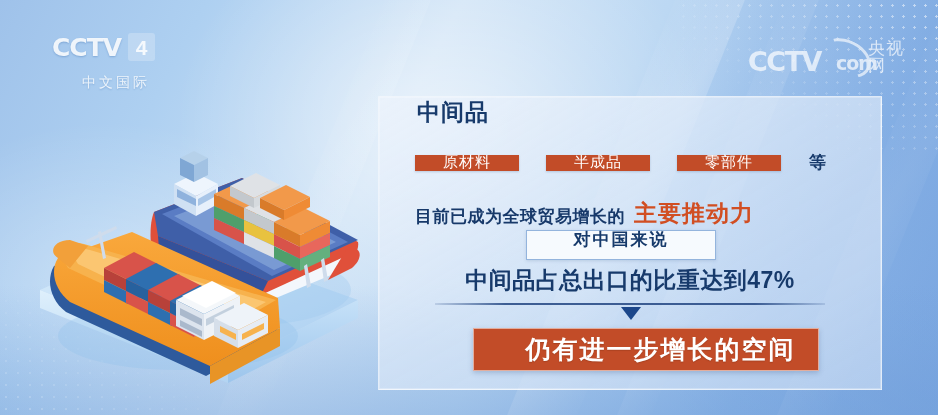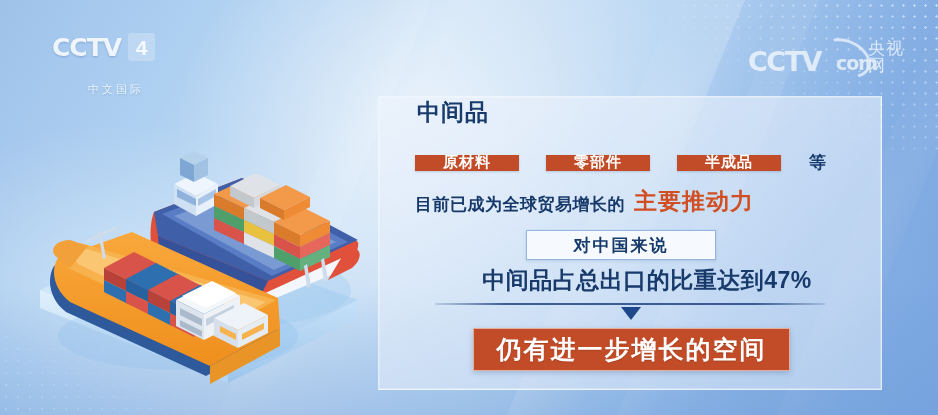--- a/index.html
+++ b/index.html
@@ -104,22 +104,22 @@
     width: 27px; height: 28px;
     background: rgba(255,255,255,0.26);
     border-radius: 3px;
     display: flex; align-items: center; justify-content: center;
   }
   .cctv4-num {
     font-size: 21px; font-weight: 700; color: rgba(255,255,255,0.95);
     line-height: 1;
   }
   .cctv4-sub {
-    margin-top: 20px;
-    font-size: 11px;
+    margin-top: 12px;
+    font-size: 14px;
     letter-spacing: 3px;
     color: rgba(255,255,255,0.88);
     text-shadow: 0 1px 2px rgba(70,120,180,0.4);
     text-align: center;
     width: 128px;
   }
 
   
   .cctv-com {
     position: absolute;
@@ -193,21 +193,21 @@
     left: 36px; top: 57px;
     display: flex;
     align-items: center;
   }
   .tag {
     height: 16px;
     min-width: 104px;
     background: #c24c28;
     color: #ffffff;
     font-size: 15px;
-    font-weight: 700;
+    font-weight: 400;
     letter-spacing: 1px;
     display: flex;
     align-items: center;
     justify-content: center;
     margin-right: 27px;
     box-shadow: 0 1px 2px rgba(60,90,140,0.25);
   }
   .tag-etc {
     font-size: 17px;
     font-weight: 700;
@@ -229,44 +229,44 @@
     letter-spacing: .5px;
     line-height: 1;
   }
   .driver-hi {
     font-size: 23px;
     font-weight: 700;
     color: #d14e22;
     letter-spacing: 1px;
     margin-left: 9px;
     line-height: 1;
+    margin-top: 12px;
   }
 
   .china-box {
     position: absolute;
     left: 147px; top: 133px;
     width: 188px; height: 28px;
     background: #f6fafe;
     border: 1px solid #93b4dd;
     display: flex;
-    align-items: center;
     justify-content: center;
     box-shadow: 0 1px 3px rgba(60,90,140,0.18);
   }
   .china-box-text {
     font-size: 17px;
     font-weight: 700;
     color: #163a6b;
     letter-spacing: 2px;
     line-height: 1;
   }
 
   .stat-line {
     position: absolute;
-    left: 17px; top: 172px;
+    left: 0; top: 172px;
     width: 100%;
     text-align: center;
     font-size: 23px;
     font-weight: 700;
     color: #173a6b;
     letter-spacing: .5px;
     line-height: 1;
   }
 
   .divider {
@@ -287,20 +287,21 @@
   .banner {
     position: absolute;
     left: 94px; top: 231px;
     width: 315px; height: 41px;
     background: #c24c28;
     border: 1px solid rgba(255,255,255,0.55);
     display: flex;
     align-items: center;
     justify-content: center;
     box-shadow: 0 2px 5px rgba(55,85,135,0.28);
+    padding-left: 29px;
   }
   .banner-text {
     font-size: 25px;
     font-weight: 700;
     color: #ffffff;
     letter-spacing: 2px;
     line-height: 1;
     text-shadow: 0 1px 1px rgba(120,45,20,0.35);
   }
 </style>
@@ -535,22 +536,22 @@
       </g>
     </svg>
   </div>
 
   <div class="panel">
 
     <div class="panel-title">中间品</div>
 
     <div class="tag-row">
       <span class="tag">原材料</span>
+      <span class="tag">半成品</span>
       <span class="tag">零部件</span>
-      <span class="tag">半成品</span>
       <span class="tag-etc">等</span>
     </div>
 
     <div class="driver-line">
       <span class="driver-lead">目前已成为全球贸易增长的</span>
       <span class="driver-hi">主要推动力</span>
     </div>
 
     <div class="china-box">
       <span class="china-box-text">对中国来说</span>

